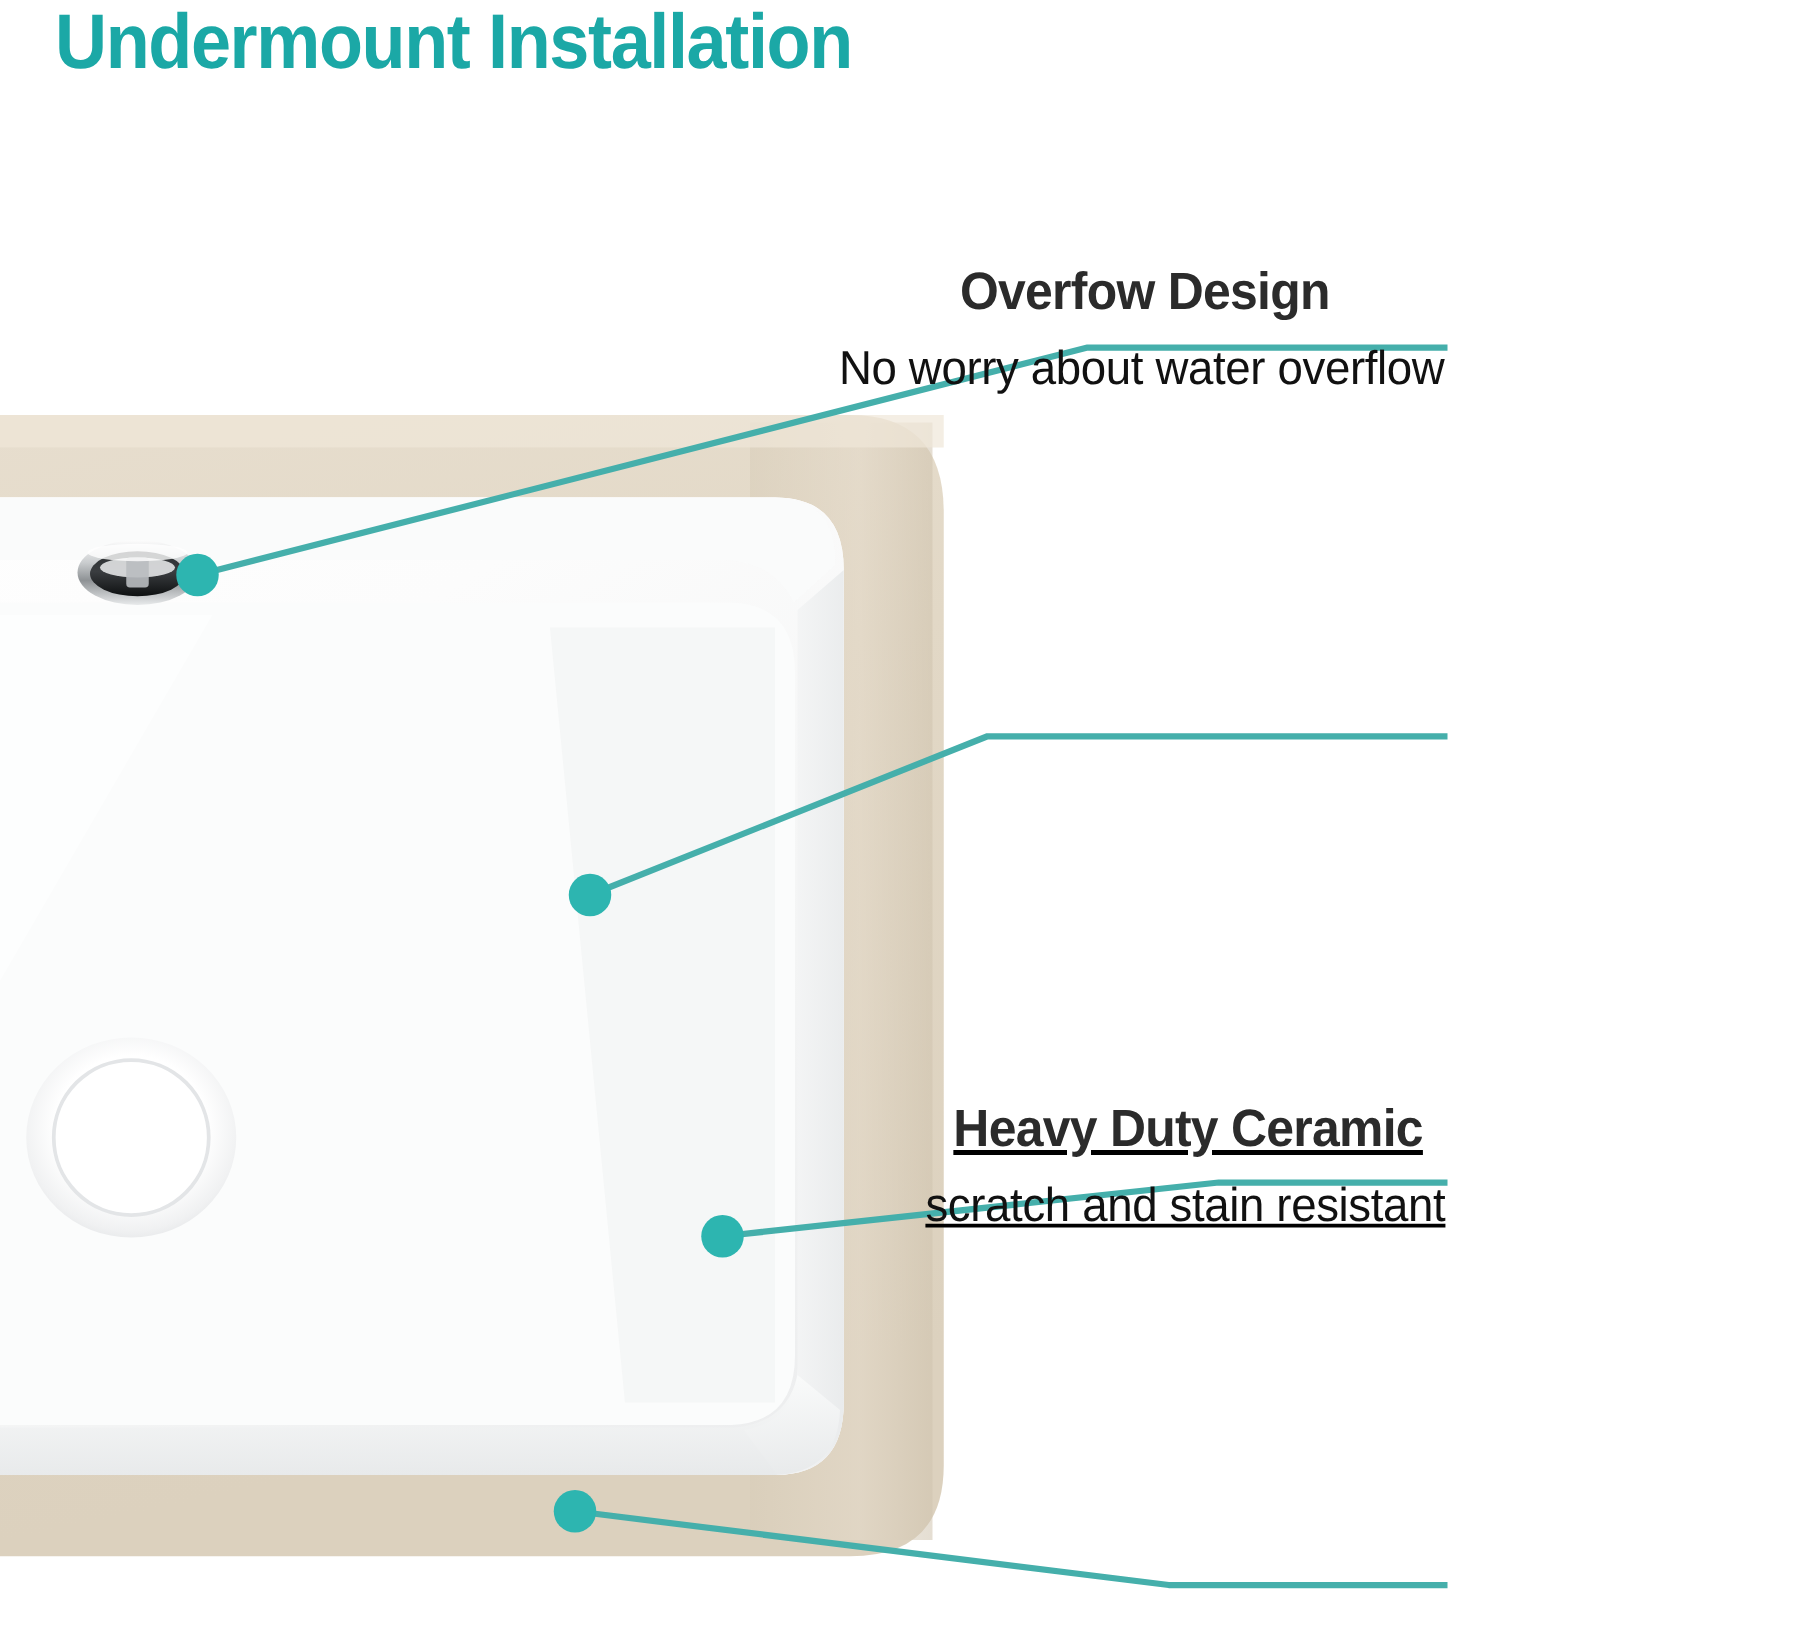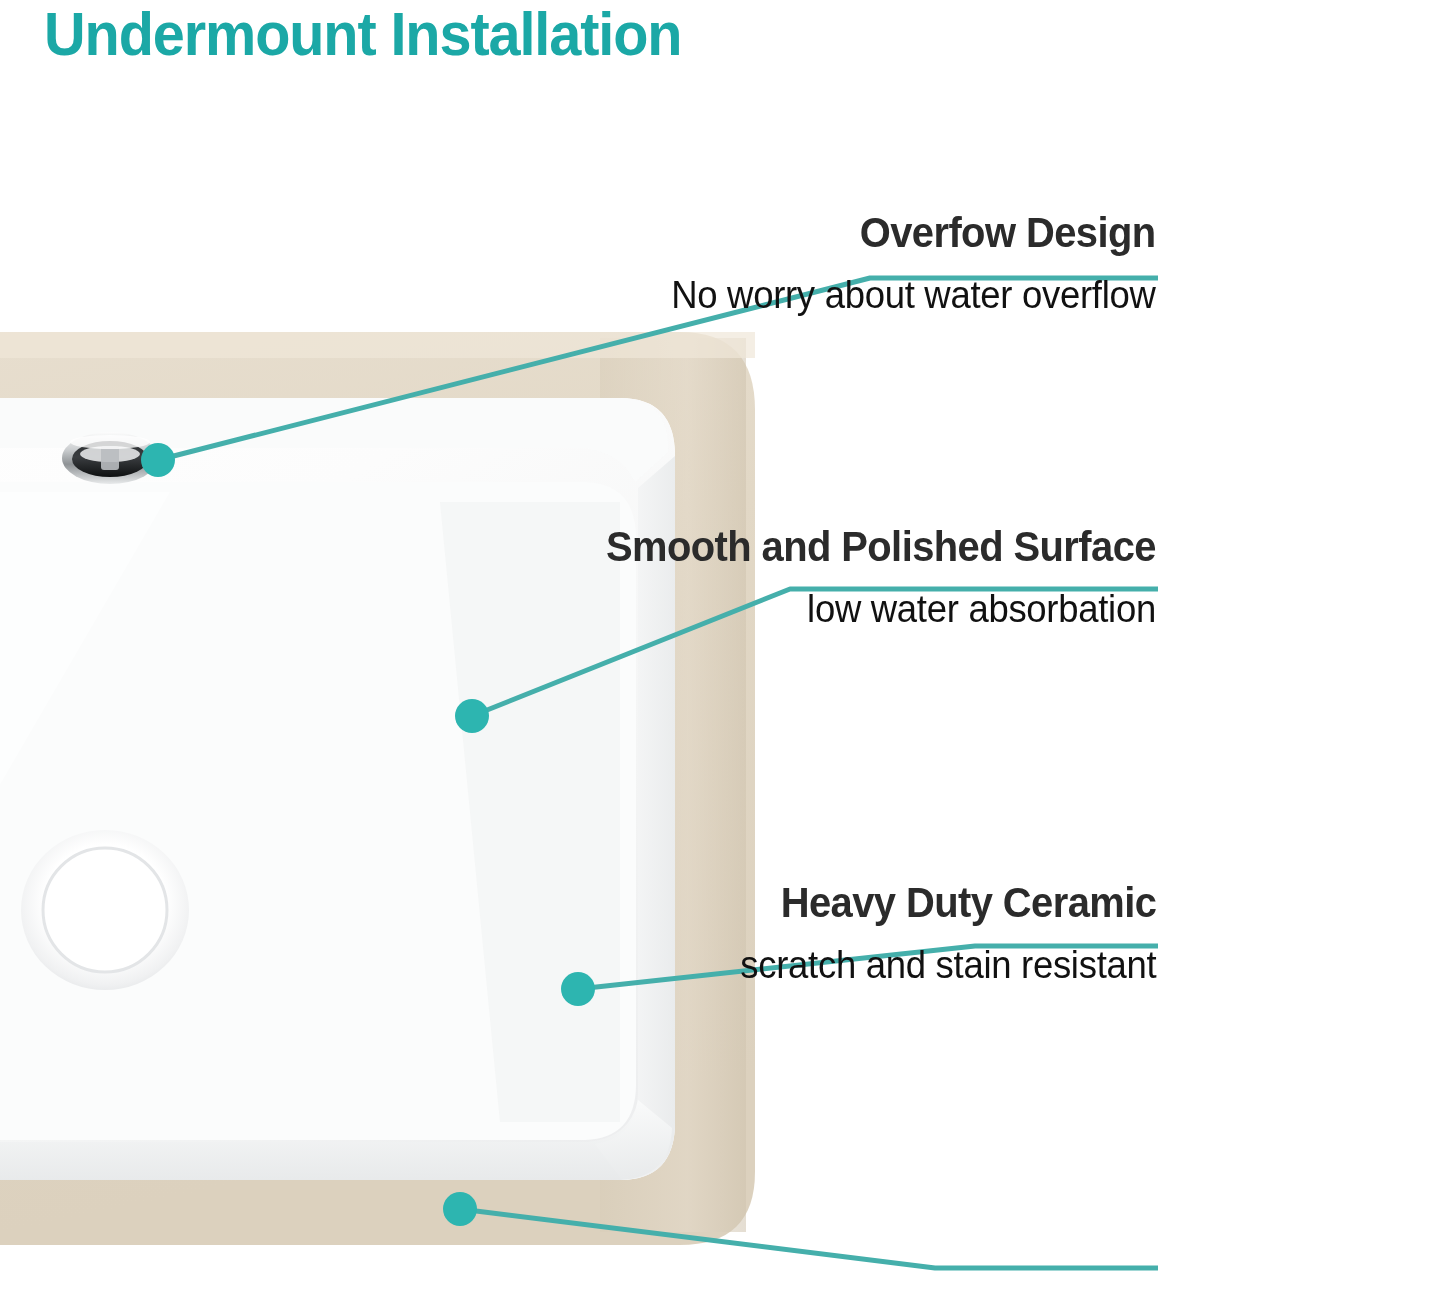--- a/index.html
+++ b/index.html
@@ -52,21 +52,21 @@
     top: 0;
     width: 1435px;
     height: 1315px;
     pointer-events: none;
   }
 
   
   .callout {
     position: absolute;
     right: 2px;
-    text-align: right;
+    text-align: center;
     white-space: nowrap;
   }
   .callout-title {
     font-family: "Liberation Sans", sans-serif;
     font-weight: bold;
     font-size: 42px;
     line-height: 50px;
     letter-spacing: -0.6px;
     color: #2b2b2b;
     transform: scaleX(0.95);
@@ -79,21 +79,21 @@
     line-height: 46px;
     letter-spacing: -0.3px;
     color: #111111;
     margin-top: 14px;
     transform: scaleX(0.96);
     transform-origin: right top;
   }
 
   #callout-1 { top: 208px; }
   #callout-2 { top: 522px; }
-  #callout-3 { top: 878px; }
+  #callout-3 { top: 878px; text-decoration: underline; }
   #callout-4 { top: 1196px; }
 </style>
 </head>
 <body>
 
 <div id="page">
 
   <div id="page-title">Undermount Installation</div>
 
   <div id="sink-figure">
@@ -208,24 +208,20 @@
       <polyline points="460,1209 935,1268 1435,1268" fill="none" stroke="#45AFAB" stroke-width="5" stroke-linejoin="round" stroke-linecap="round"></polyline>
       <circle cx="460" cy="1209" r="17" fill="#2DB5B0"></circle>
     </g>
   </svg>
 
   <div class="callout" id="callout-1">
     <div class="callout-title">Overfow Design</div>
     <div class="callout-sub">No worry about water overflow</div>
   </div>
 
-  <div class="callout" id="callout-2">
-    <div class="callout-title">Smooth and Polished Surface</div>
-    <div class="callout-sub">low water absorbation</div>
-  </div>
 
   <div class="callout" id="callout-3">
     <div class="callout-title">Heavy Duty Ceramic</div>
     <div class="callout-sub">scratch and stain resistant</div>
   </div>
 
 
 </div>
 
 </body></html>

